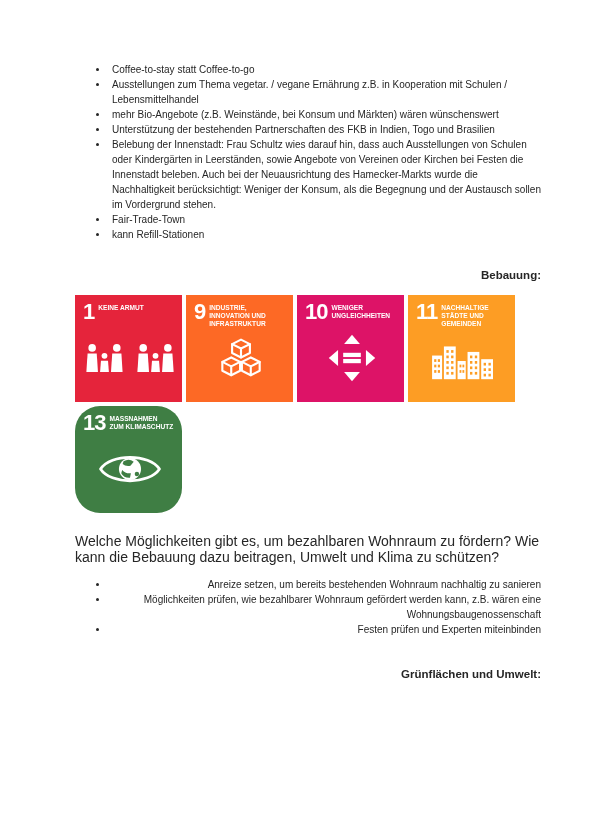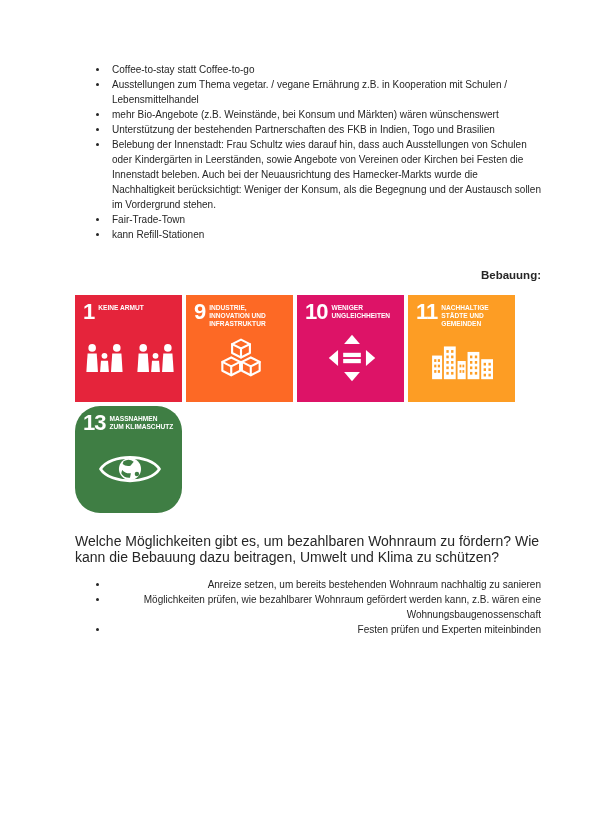--- a/index.html
+++ b/index.html
@@ -237,14 +237,15 @@
   </div>
 
   <p class="question">Welche Möglichkeiten gibt es, um bezahlbaren Wohnraum zu fördern? Wie kann die Bebauung dazu beitragen, Umwelt und Klima zu schützen?</p>
 
   <ul class="bullets wohnraum">
     <li>Anreize setzen, um bereits bestehenden Wohnraum nachhaltig zu sanieren</li>
     <li>Möglichkeiten prüfen, wie bezahlbarer Wohnraum gefördert werden kann, z.B. wären eine Wohnungsbaugenossenschaft</li>
     <li>Festen prüfen und Experten miteinbinden</li>
   </ul>
 
+  <h2 class="doc-heading h-gruen">Grünflächen und Umwelt:</h2>
 
 </div>
 
 </body></html>

